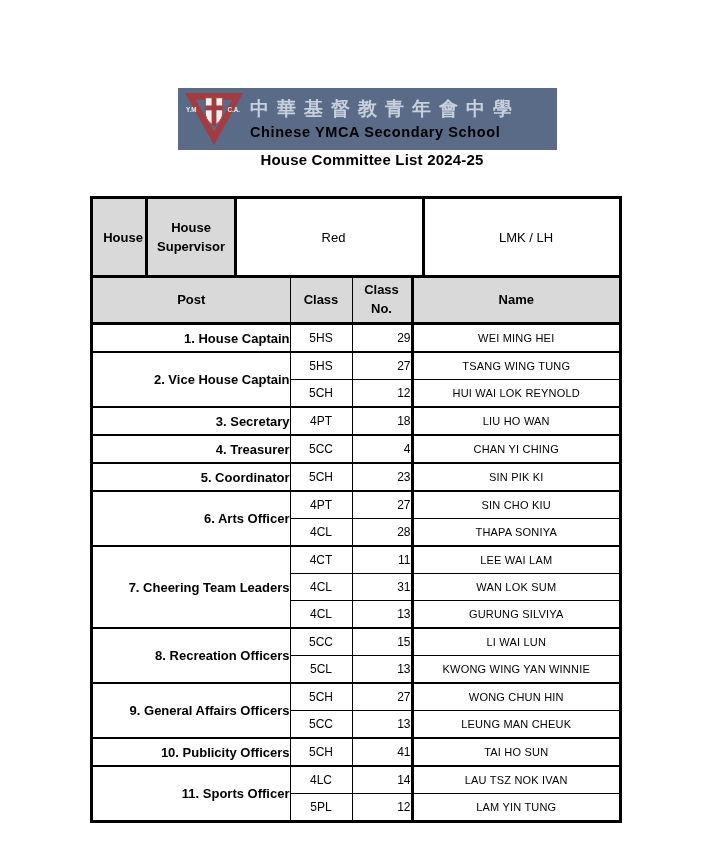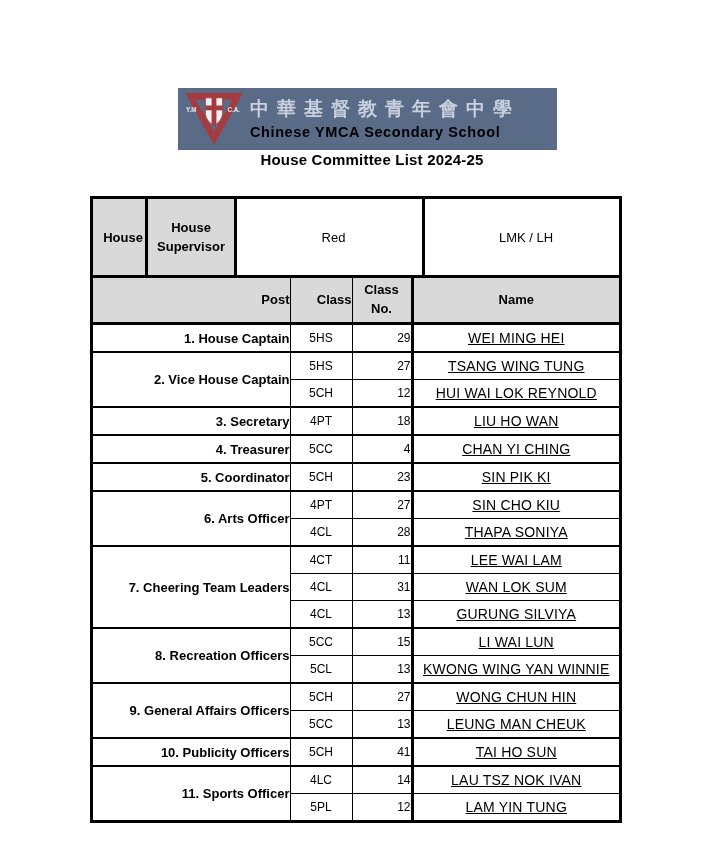--- a/index.html
+++ b/index.html
@@ -50,29 +50,29 @@
     display:flex; align-items:center; justify-content:center;
     font-size:13px; font-weight:bold;
   }
 
   table.main { width:100%; border-collapse:collapse; table-layout:fixed; }
   table.main th {
     background:#d9d9d9; font-size:13px; font-weight:bold; height:44px;
     border-bottom:3px solid #000; padding:0; line-height:1.45;
   }
   table.main td { padding:0; height:26px; vertical-align:middle; }
-  .b-thin-r  { border-right:1px solid #000;text-align:right; }
+  .b-thin-r  { border-right:1px solid #000; }
   .b-thick-r { border-right:3px solid #000; }
   td.post-cell {
     font-size:13px; font-weight:bold; text-align:right; padding-left:8px;
     border-right:1px solid #000;
   }
   td.class-cell    { font-size:12px; text-align:center; border-right:1px solid #000; }
   td.class-no-cell { font-size:12px; text-align:right; border-right:3px solid #000; }
-  td.name-cell     { font-size:14px; text-align:center; letter-spacing:0.2px;text-decoration:underline; }
+  td.name-cell     { font-size:11px; text-align:center; letter-spacing:0.2px; }
   tr.member-inner td { border-top:1px solid #000; }
   tr.group-start td  { border-top:2px solid #000; }
 </style>
 </head>
 <body>
 
 <div class="banner">
   <div class="logo-wrap">
     <svg width="62" height="56" viewBox="0 0 64 58" aria-hidden="true">
 

